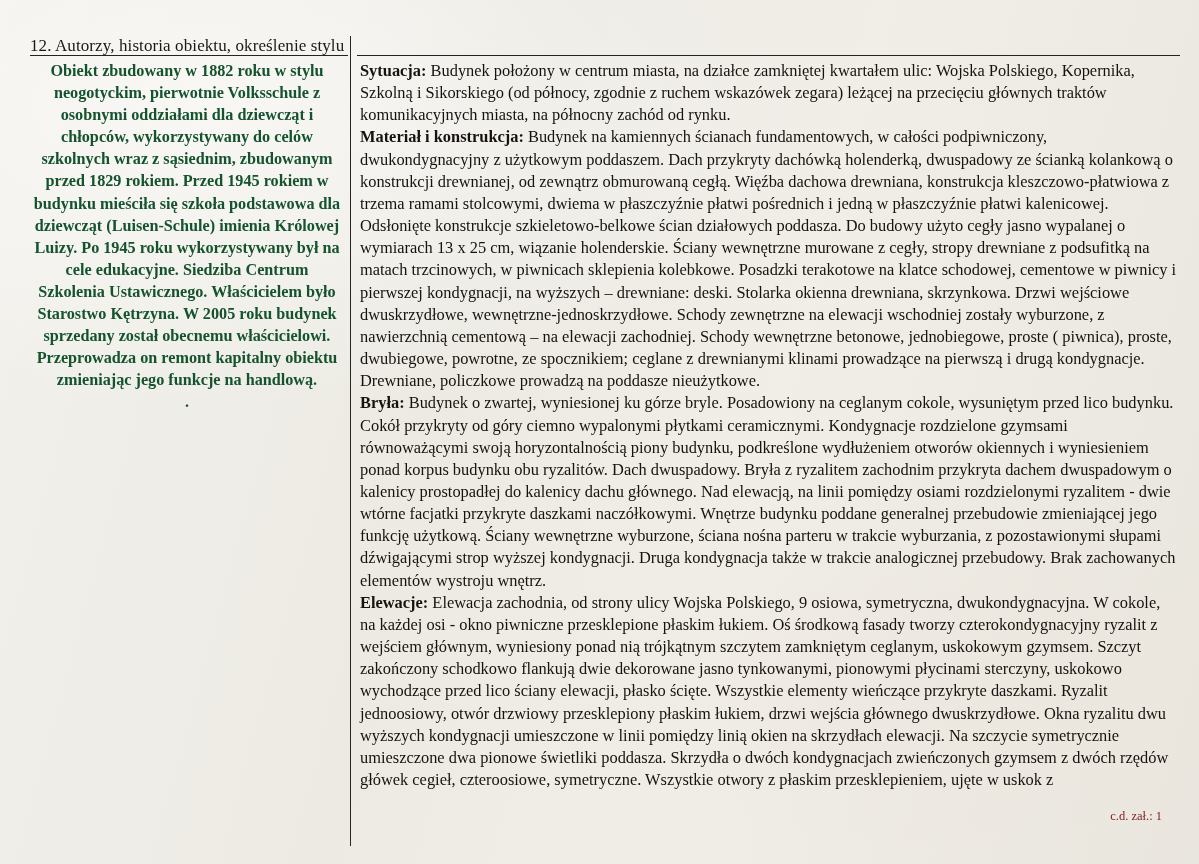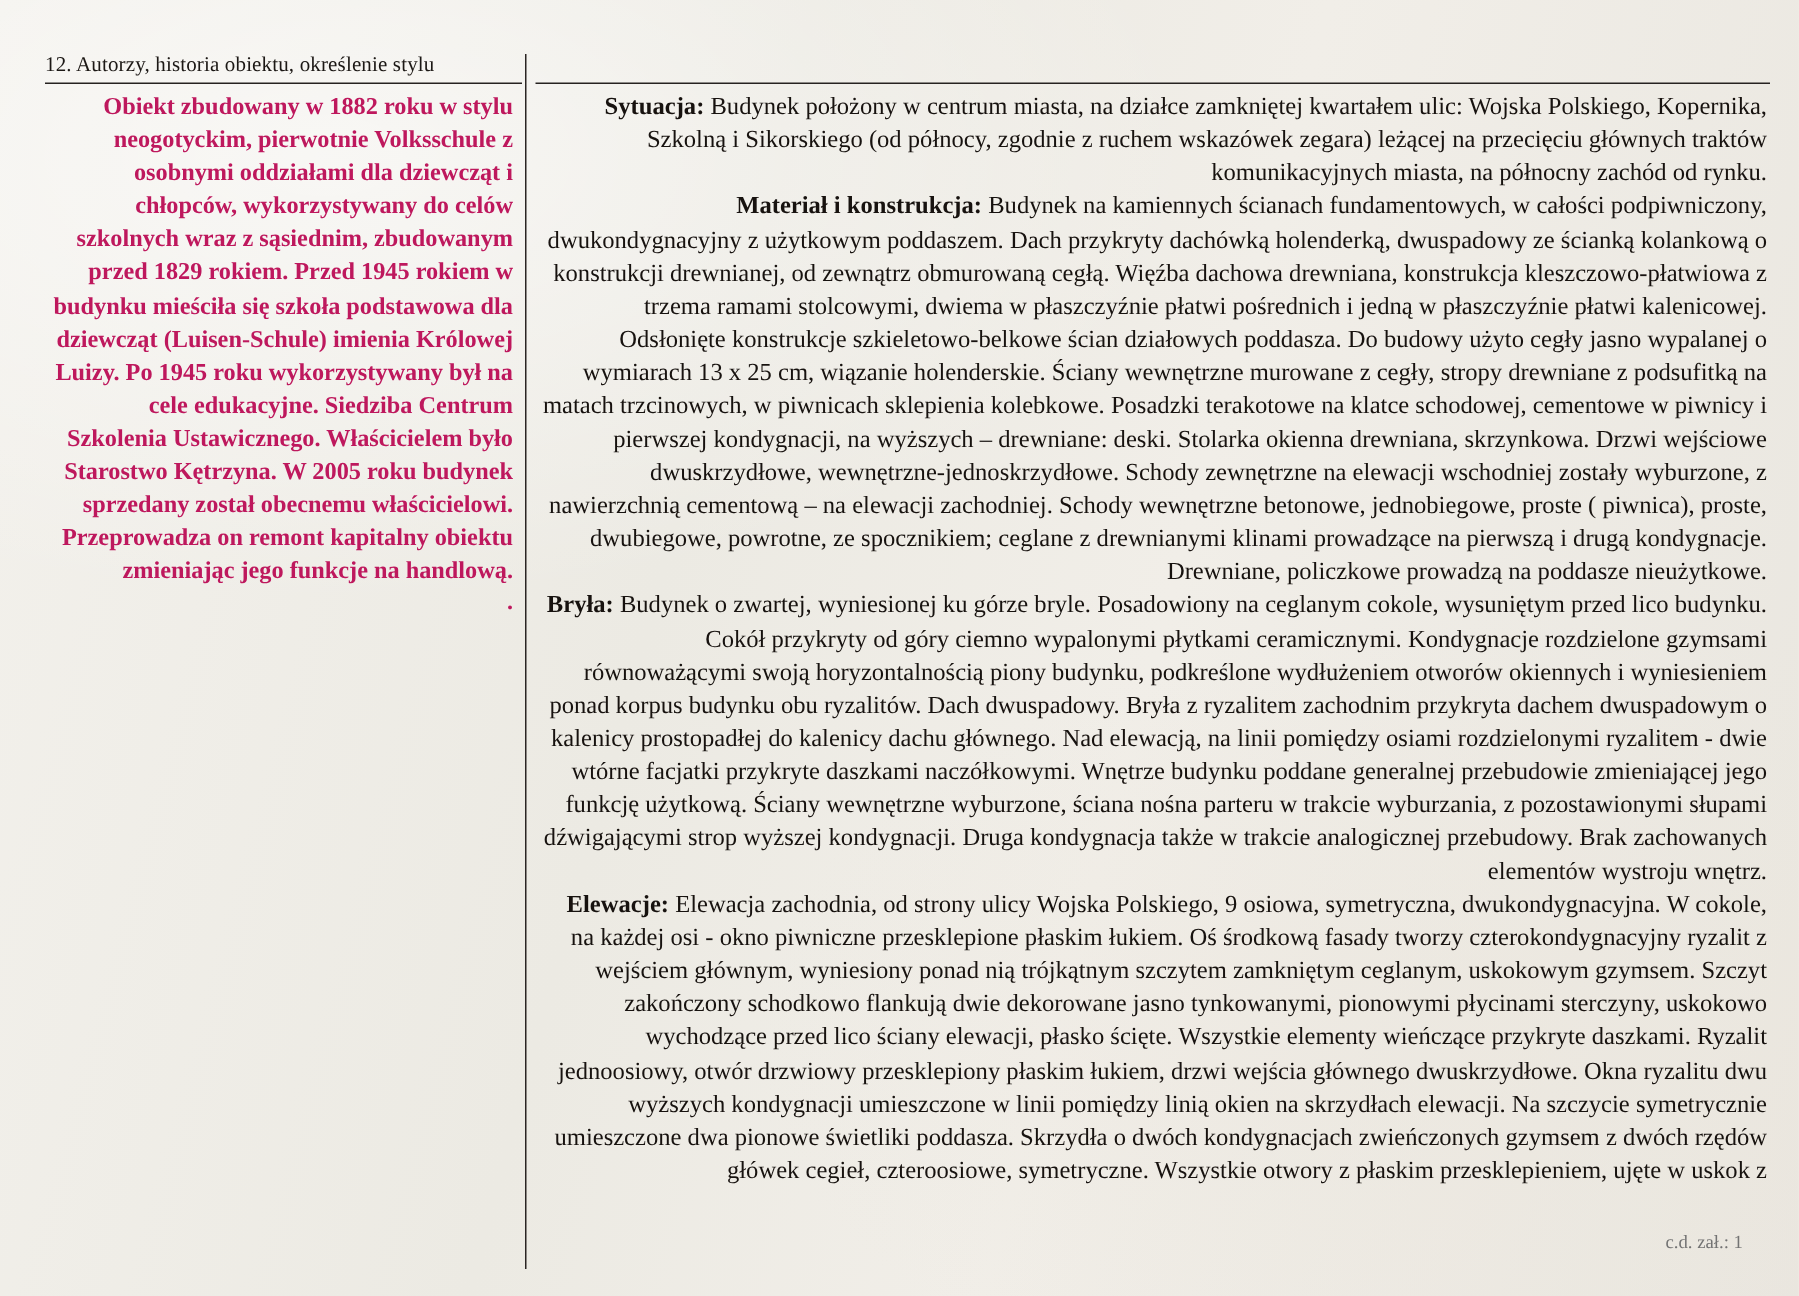--- a/index.html
+++ b/index.html
@@ -27,21 +27,21 @@
     left:30px; top:36px;
     width:1150px; height:810px;
   }
 
   
   .hdr{
     position:absolute;top:0;left:0;right:0;height:20px;
   }
   .hdr-left{
     position:absolute;left:0;top:0;width:318px;
-    font-size:14px;letter-spacing:.1px;
+    font-size:17px;letter-spacing:.1px;
     color:#1c1815;
     white-space:nowrap;
   }
   .hdr-right{
     position:absolute;left:327px;top:0;right:0;
     font-size:11.5px;letter-spacing:.1px;
     color:#1c1815;
     white-space:nowrap;
   }
 
@@ -57,43 +57,43 @@
   .divider{
     position:absolute;left:320px;top:0;width:0;height:810px;
     border-left:1.5px solid #2a2523;
   }
 
   
   .col-left{
     position:absolute;left:2px;top:24px;width:310px;
     font-size:16.2px;
     line-height:22.1px;
-    text-align:right;
+    text-align:center;
     font-weight:600;
-    color:#be185d;
+    color:#14532d;
   }
   .col-left p{margin:0;}
   .col-left .dot{display:block;height:16px;font-size:16px;}
 
   .col-right{
     position:absolute;left:330px;top:24px;width:818px;
     font-size:16.4px;
     line-height:22.15px;
-    text-align:right;
+    text-align:left;
     color:#17120f;
   }
   .col-right p{margin:0;}
   .lead{font-weight:700;}
 
   .footnote{
     position:absolute;
     right:18px;
-    bottom:10px;
+    bottom:22px;
     font-size:12.5px;
-    color:#737373;
+    color:#7f1d1d;
     white-space:nowrap;
   }
 </style>
 </head>
 <body>
 
 <div class="scan-tint"></div>
 
 <div class="page">
   <div class="sheet">

